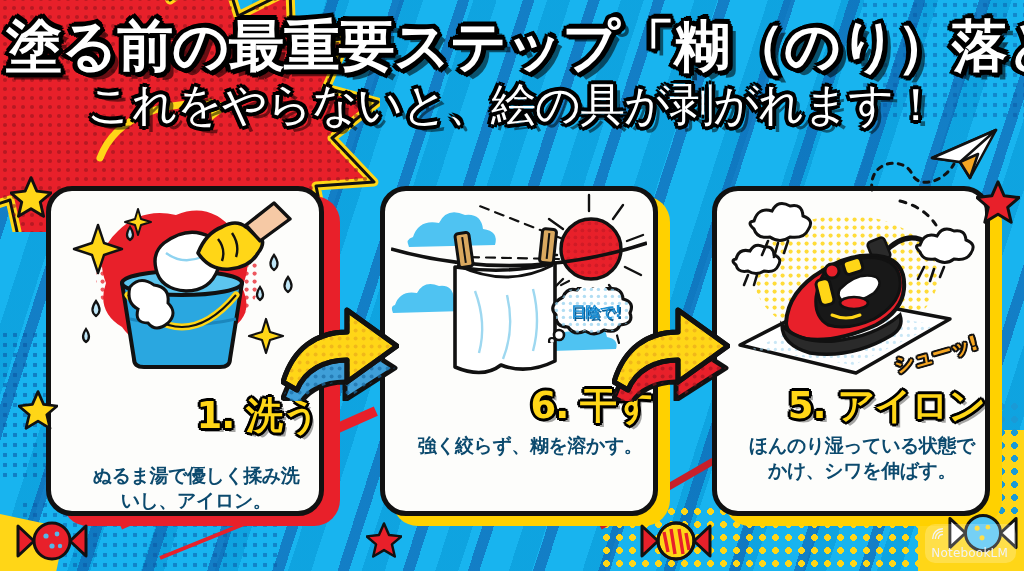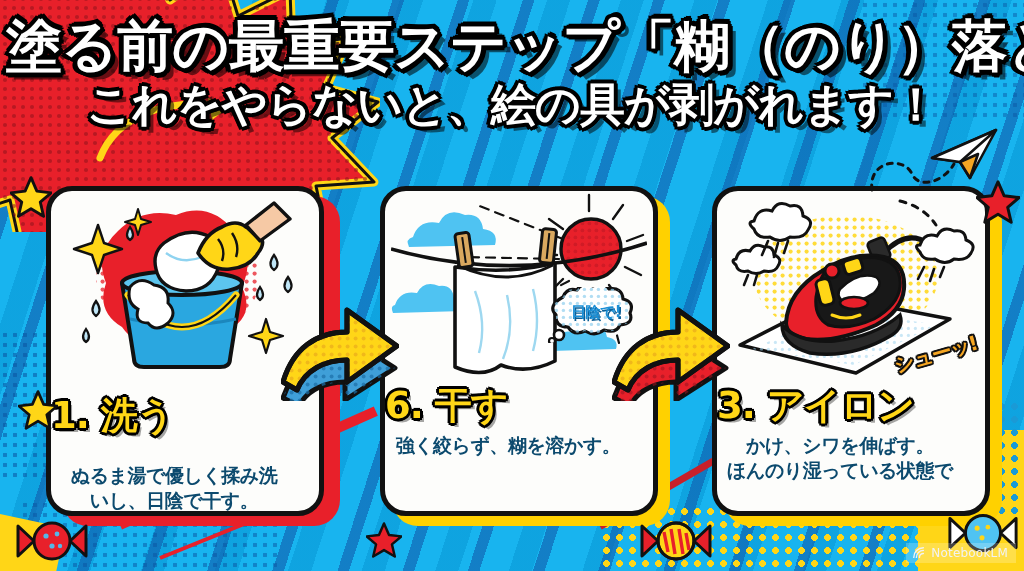--- a/index.html
+++ b/index.html
@@ -70,37 +70,37 @@
     white-space:nowrap;
     text-shadow:
       4px 0 0 #000, -4px 0 0 #000, 0 4px 0 #000, 0 -4px 0 #000,
       3px 3px 0 #000, -3px 3px 0 #000, 3px -3px 0 #000, -3px -3px 0 #000,
       5px 2px 0 #000, -5px 2px 0 #000, 2px 5px 0 #000, 2px -5px 0 #000,
       8px 7px 0 rgba(0,0,0,0.55);
     margin-left:6px;
   }
   .h-line2 {
     margin-top:6px;
-    font-size:45px; line-height:1.06; font-weight:700; color:#ffffff;
+    font-size:45px; line-height:1.06; font-weight:400; color:#ffffff;
     letter-spacing:-1px; white-space:nowrap;
     text-shadow:
       4px 0 0 #000, -4px 0 0 #000, 0 4px 0 #000, 0 -4px 0 #000,
       3px 3px 0 #000, -3px 3px 0 #000, 3px -3px 0 #000, -3px -3px 0 #000,
       7px 6px 0 rgba(0,0,0,0.5);
   }
 
   
   .panels { position:absolute; left:0; top:186px; width:1024px; height:330px; z-index:20; }
   .panel {
     position:absolute; top:0; width:278px; height:330px;
     background:#fdfdfb;
     border:5px solid #111;
     border-radius:26px;
     box-sizing:border-box;
-    display:flex; flex-direction:column; align-items:flex-start;
+    display:flex; flex-direction:column; align-items:flex-end;
     overflow:hidden;
   }
   .panel::after{ content:""; }
   .p1 { left:46px;gap:20px; }
   .p2 { left:380px; }
   .p3 { left:712px; }
 
   
   .panel-shadow {
     position:absolute; top:10px; width:278px; height:330px;
@@ -162,21 +162,21 @@
     text-shadow:
       2px 0 0 #111,-2px 0 0 #111,0 2px 0 #111,0 -2px 0 #111,
       1.5px 1.5px 0 #111,-1.5px 1.5px 0 #111,1.5px -1.5px 0 #111,-1.5px -1.5px 0 #111;
   }
 
   
   .watermark {
     position:absolute; right:8px; bottom:8px; z-index:60;
     display:flex; align-items:flex-start; gap:5px;
     background:rgba(255,255,255,0.22);
-    padding:3px 8px 3px 6px; border-radius:0;
+    padding:3px 8px 3px 6px; border-radius:10px;flex-direction:column;
   }
   .watermark .wm-text {
     font-size:12px; color:#f2f2f2; font-weight:500; letter-spacing:.2px;
   }
 </style>
 </head>
 <body>
 
 <div id="stage">
 
@@ -322,21 +322,21 @@
             <path d="M200 96 q6 9 0 13 q-6-4 0-13 Z"></path>
             <path d="M36 110 q7 10 0 15 q-7-5 0-15 Z"></path>
             <path d="M26 138 q6 9 0 13 q-6-4 0-13 Z"></path>
             <path d="M70 36 q6 9 0 13 q-6-4 0-13 Z"></path>
           </g>
         </svg>
       </div>
       <div class="step-title">1. 洗う</div>
       <div class="step-desc">
         <div>ぬるま湯で優しく揉み洗</div>
-        <div>いし、日陰で干す。</div>
+        <div>いし、アイロン。</div>
       </div>
     </div>
 
     <div class="panel p2">
       <div class="illus">
         <svg width="256" height="196" viewBox="0 0 256 196">
           <defs>
             <pattern id="htsun" width="7" height="7" patternUnits="userSpaceOnUse">
               <circle cx="2.4" cy="2.4" r="1.9" fill="#b21420"></circle>
             </pattern>
@@ -461,24 +461,24 @@
           <g stroke="#111" stroke-width="2.6" stroke-linecap="round" fill="none">
             <path d="M44 48 L38 62 M54 50 L50 64 M64 48 L60 60"></path>
             <path d="M24 82 L20 92 M33 82 L30 92"></path>
             <path d="M200 74 L194 86 M210 76 L206 88 M220 74 L216 84"></path>
           </g>
         </svg>
       </div>
 
       <div class="shoo">シューッ!</div>
 
-      <div class="step-title">3. アイロン</div>
+      <div class="step-title">5. アイロン</div>
       <div class="step-desc">
+        <div>ほんのり湿っている状態で</div>
         <div>かけ、シワを伸ばす。</div>
-        <div>ほんのり湿っている状態で</div>
       </div>
     </div>
   </div>
 
   <svg class="arrow a1" viewBox="0 0 118 105">
     <defs>
       <pattern id="hta1" width="8" height="8" patternUnits="userSpaceOnUse">
         <circle cx="2.6" cy="2.6" r="2" fill="#e8a81c"></circle>
       </pattern>
       <pattern id="hta1b" width="8" height="8" patternUnits="userSpaceOnUse">

